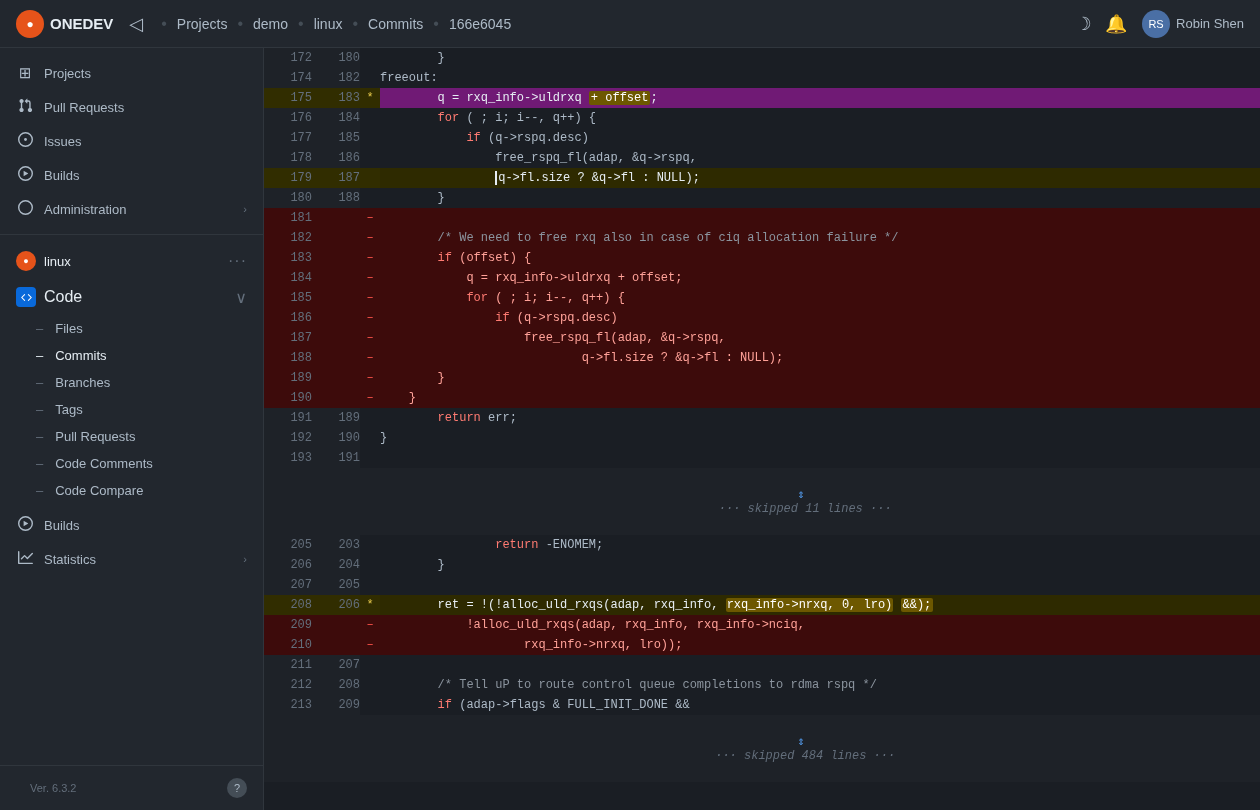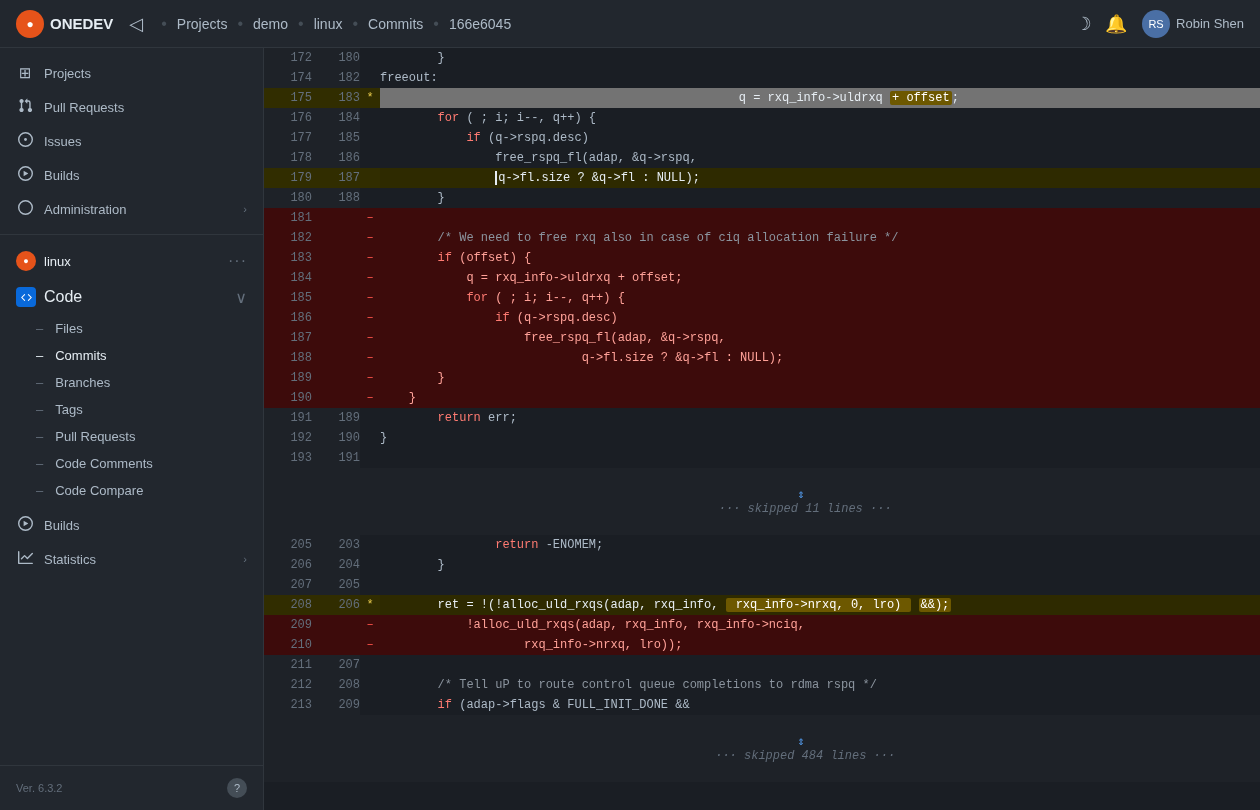--- a/index.html
+++ b/index.html
@@ -207,21 +207,21 @@
     .code-chevron { margin-left: auto; color: #636e7b; }
 
     .sidebar-footer {
       margin-top: auto;
       padding: 12px 16px;
       border-top: 1px solid #30363d;
       display: flex;
       align-items: center;
       justify-content: space-between;
     }
-    .version-text { color: #636e7b; font-size: 11px; }
+    .version-text { color: #636e7b; font-size: 11px; margin-left: 14px; }
     .help-btn {
       width: 20px; height: 20px;
       border-radius: 50%;
       background: #444d56;
       display: flex;
       align-items: center;
       justify-content: center;
       color: #adbac7;
       font-size: 11px;
       cursor: pointer;
@@ -443,21 +443,21 @@
           <td class="line-num old">174</td>
           <td class="line-num new">182</td>
           <td class="line-marker"> </td>
           <td class="line-code">freeout:</td>
         </tr>
 
         <tr style="background:#2e2a00;">
           <td class="line-num" style="background:#312d00;color:#636e7b;">175</td>
           <td class="line-num" style="background:#312d00;color:#636e7b;">183</td>
           <td class="line-marker" style="background:#312d00;color:#e6c84a;">*</td>
-          <td class="line-code" style="background:#737373;color:#e6edf3;text-align:center;">        q = rxq_info-&gt;uldrxq <span style="background:#6d5800;color:#fff;padding:0 2px;border-radius:2px;">+ offset</span>;</td>
+          <td class="line-code" style="background:#701a75;color:#e6edf3;">        q = rxq_info-&gt;uldrxq <span style="background:#6d5800;color:#fff;padding:0 2px;border-radius:2px;">+ offset</span>;</td>
         </tr>
         <tr class="diff-context">
           <td class="line-num old">176</td>
           <td class="line-num new">184</td>
           <td class="line-marker"> </td>
           <td class="line-code">        <span class="keyword">for</span> ( ; i; i--, q++) {</td>
         </tr>
         <tr class="diff-context">
           <td class="line-num old">177</td>
           <td class="line-num new">185</td>
@@ -587,21 +587,21 @@
           <td class="line-num old">207</td>
           <td class="line-num new">205</td>
           <td class="line-marker"> </td>
           <td class="line-code"> </td>
         </tr>
 
         <tr style="background:#2e2a00;">
           <td class="line-num" style="background:#312d00;color:#636e7b;">208</td>
           <td class="line-num" style="background:#312d00;color:#636e7b;">206</td>
           <td class="line-marker" style="background:#312d00;color:#e6c84a;">*</td>
-          <td class="line-code" style="background:#2e2a00;color:#e6edf3;">        ret = !(!alloc_uld_rxqs(adap, rxq_info, <span style="background:#6d5800;color:#fff;padding:0 10px;border-radius:2px;">rxq_info-&gt;nrxq, 0, lro)</span> <span style="background:#6d5800;color:#fff;padding:0 2px;border-radius:2px;">&amp;&amp;);</span></td>
+          <td class="line-code" style="background:#2e2a00;color:#e6edf3;">        ret = !(!alloc_uld_rxqs(adap, rxq_info, <span style="background:#6d5800;color:#fff;padding:0 1px;border-radius:2px;">rxq_info-&gt;nrxq, 0, lro)</span> <span style="background:#6d5800;color:#fff;padding:0 2px;border-radius:2px;">&amp;&amp;);</span></td>
         </tr>
 
         <tr style="background:#3d0b0b;">
           <td class="line-num" style="background:#3d0b0b;color:#636e7b;">209</td>
           <td class="line-num" style="background:#3d0b0b;"></td>
           <td class="line-marker" style="background:#3d0b0b;color:#f85149;">–</td>
           <td class="line-code" style="background:#3d0b0b;color:#ffa198;">            !alloc_uld_rxqs(adap, rxq_info, rxq_info-&gt;nciq,</td>
         </tr>
         <tr style="background:#0c4a6e;">
           <td class="line-num" style="background:#3d0b0b;color:#636e7b;">210</td>

